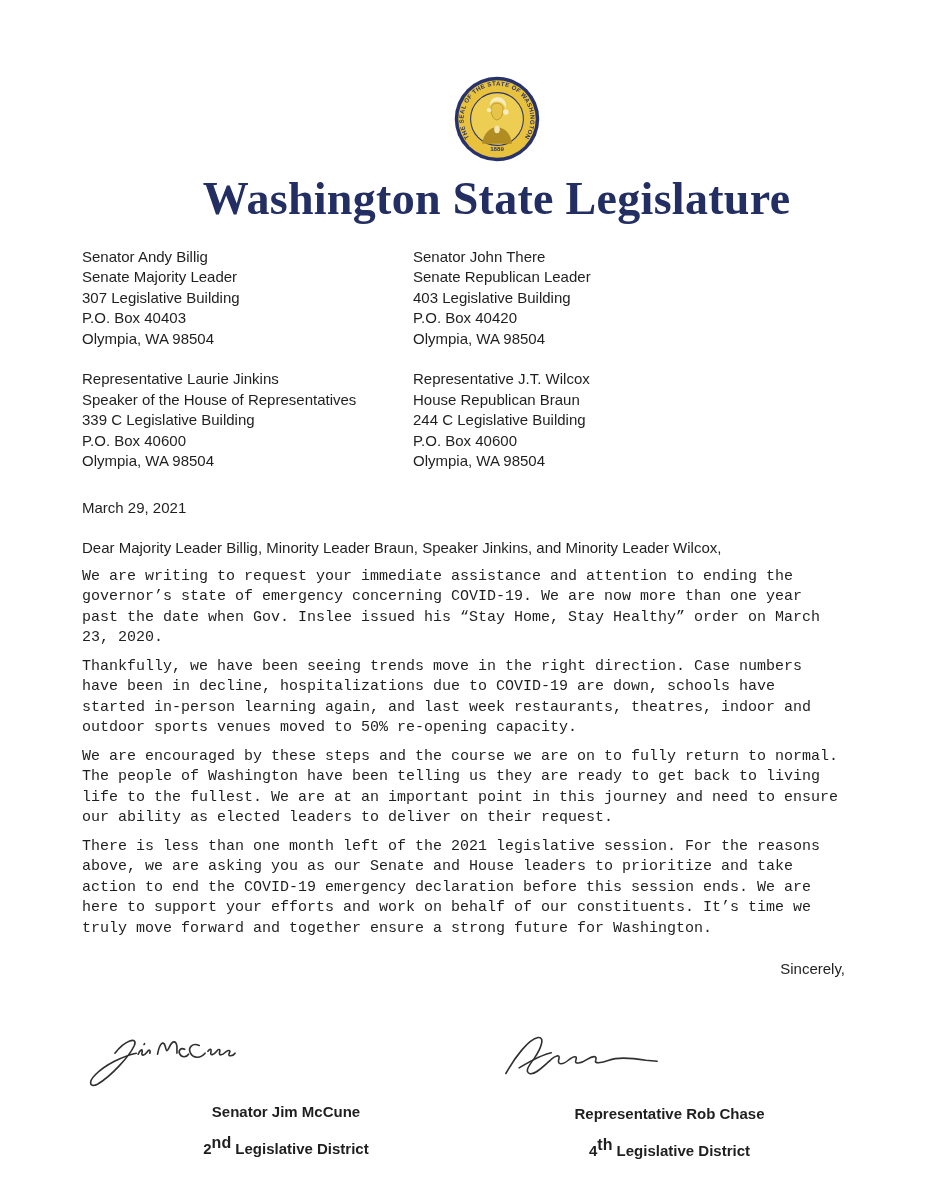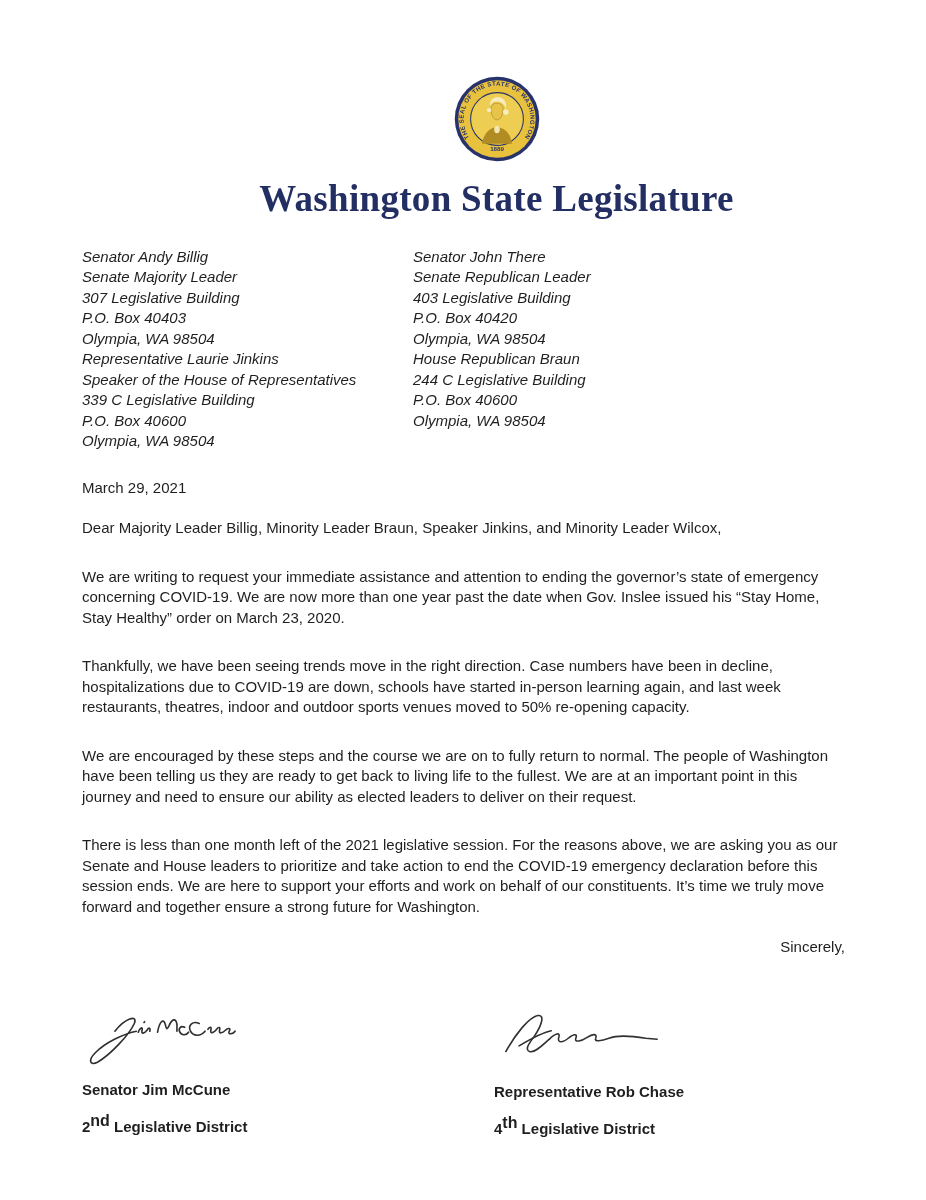--- a/index.html
+++ b/index.html
@@ -23,45 +23,46 @@
     position: relative;
     left: 33px;
     padding-top: 74px;
     text-align: center;
   }
   .seal-wrap { display: inline-block; line-height: 0; }
   .page-title {
     margin-top: 9px;
     font-family: "Liberation Serif", serif;
     font-weight: 700;
-    font-size: 37px;
+    font-size: 46px;
     line-height: 40px;
     letter-spacing: 0.3px;
     color: #232e63;
   }
 
   
   .recipients {
     margin-top: 28px;
     display: grid;
     grid-template-columns: 331px 1fr;
-    font-style: italic;
+    row-gap: 20px;
   }
   .recipient div { white-space: nowrap; }
 
   .date-line { margin-top: 26px; }
   .salutation { margin-top: 20px; }
-  .body-par { margin-top: 28px; }
+  .body-par { margin-top: 8px; font-family: Liberation Mono, monospace; }
   .closing { margin-top: 20px; text-align: right; }
 
   
   .signatures {
     margin-top: 46px;
     display: grid;
     grid-template-columns: 408px 1fr;
+    text-align: center;
   }
   .signer-name { font-weight: 700; }
   .signer-district { font-weight: 700; }
   .signer-district sup { font-size: 16px; line-height: 0; }
   .signer.left .signer-name { margin-top: 8px; }
   .signer.left .signer-district { margin-top: 17px; }
   .signer.right { padding-top: 4px; padding-left: 4px; }
   .signer.right .signer-name { margin-top: 22px; }
   .signer.right .signer-district { margin-top: 17px; }
   .sig-svg { display: block; }
@@ -123,20 +124,21 @@
         <div>Olympia, WA 98504</div>
       </div>
       <div class="recipient">
         <div>Representative Laurie Jinkins</div>
         <div>Speaker of the House of Representatives</div>
         <div>339 C Legislative Building</div>
         <div>P.O. Box 40600</div>
         <div>Olympia, WA 98504</div>
       </div>
       <div class="recipient">
+        <div>Representative J.T. Wilcox</div>
         <div>House Republican Braun</div>
         <div>244 C Legislative Building</div>
         <div>P.O. Box 40600</div>
         <div>Olympia, WA 98504</div>
       </div>
     </section>
 
     <p class="date-line">March 29, 2021</p>
     <p class="salutation">Dear Majority Leader Billig, Minority Leader Braun, Speaker Jinkins, and Minority Leader Wilcox,</p>
 

